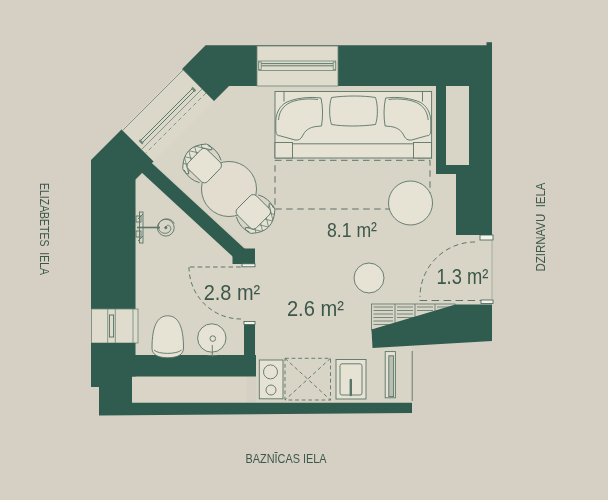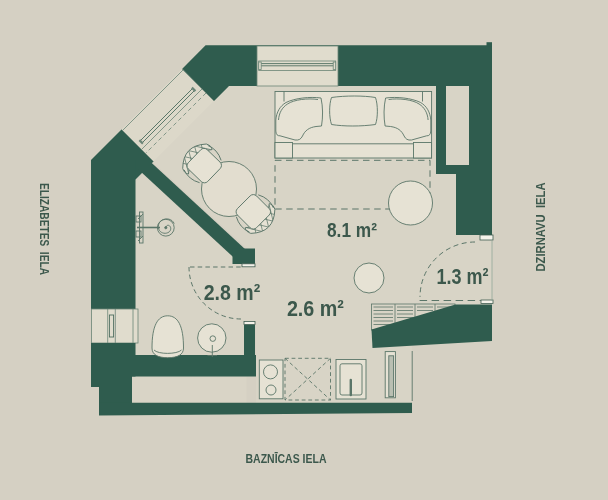--- a/index.html
+++ b/index.html
@@ -1,16 +1,16 @@
 <!DOCTYPE html>
 <html><head>
 <meta charset="utf-8">
 <style>
   html,body{margin:0;padding:0;background:#d5d0c3;}
-  .wrap{width:608px;height:500px;overflow:hidden;position:relative;background:#d5d0c3;font-weight:bold;}
+  .wrap{width:608px;height:500px;overflow:hidden;position:relative;background:#d5d0c3;}
   svg{display:block;}
   text{font-family:"Liberation Sans", sans-serif;}
 </style>
 </head>
 <body>
 <div class="wrap">
 <svg width="608" height="500" viewBox="0 0 608 500">
   <defs>
     <clipPath id="backband">
       <path d="M-17,-9 Q0,-25 17,-9 Q19.5,-4 17,-1 Q0,-16 -17,-1 Q-19.5,-4 -17,-9 Z"></path>

